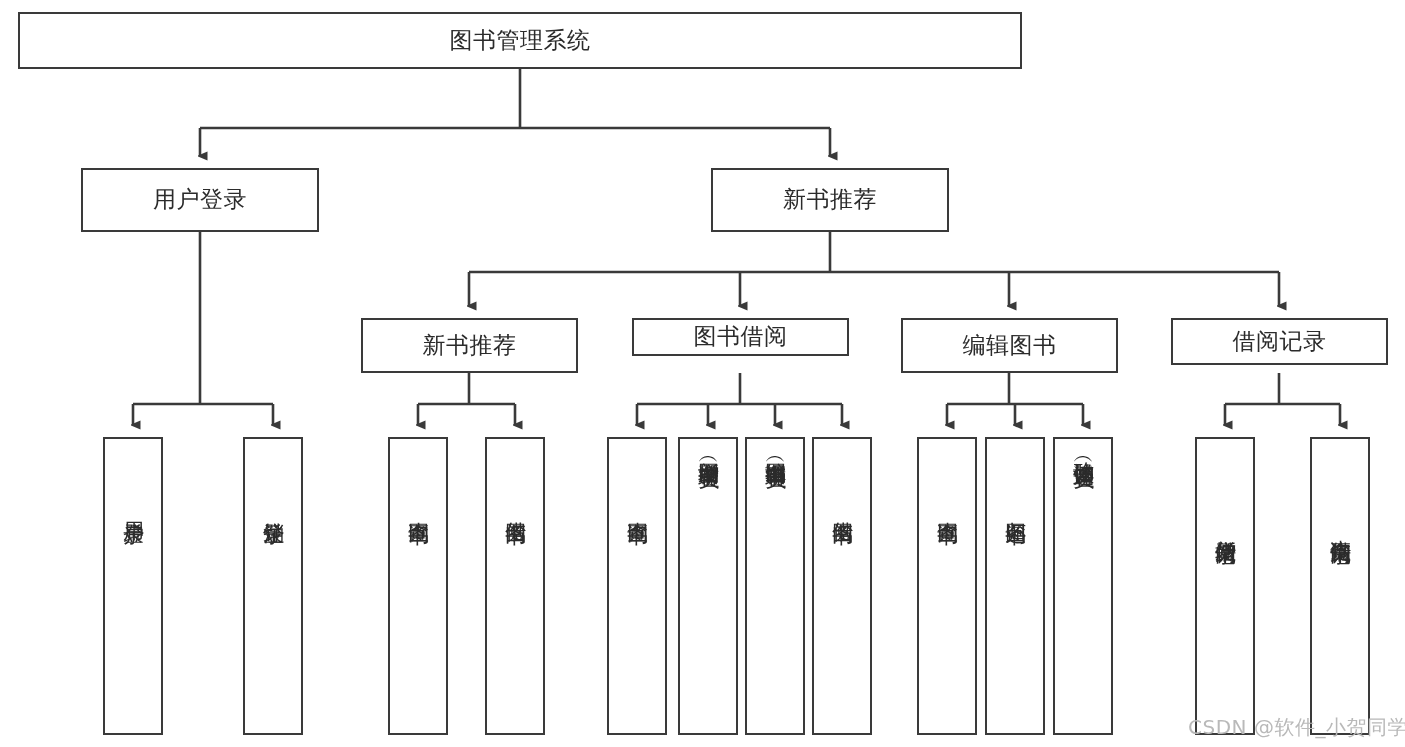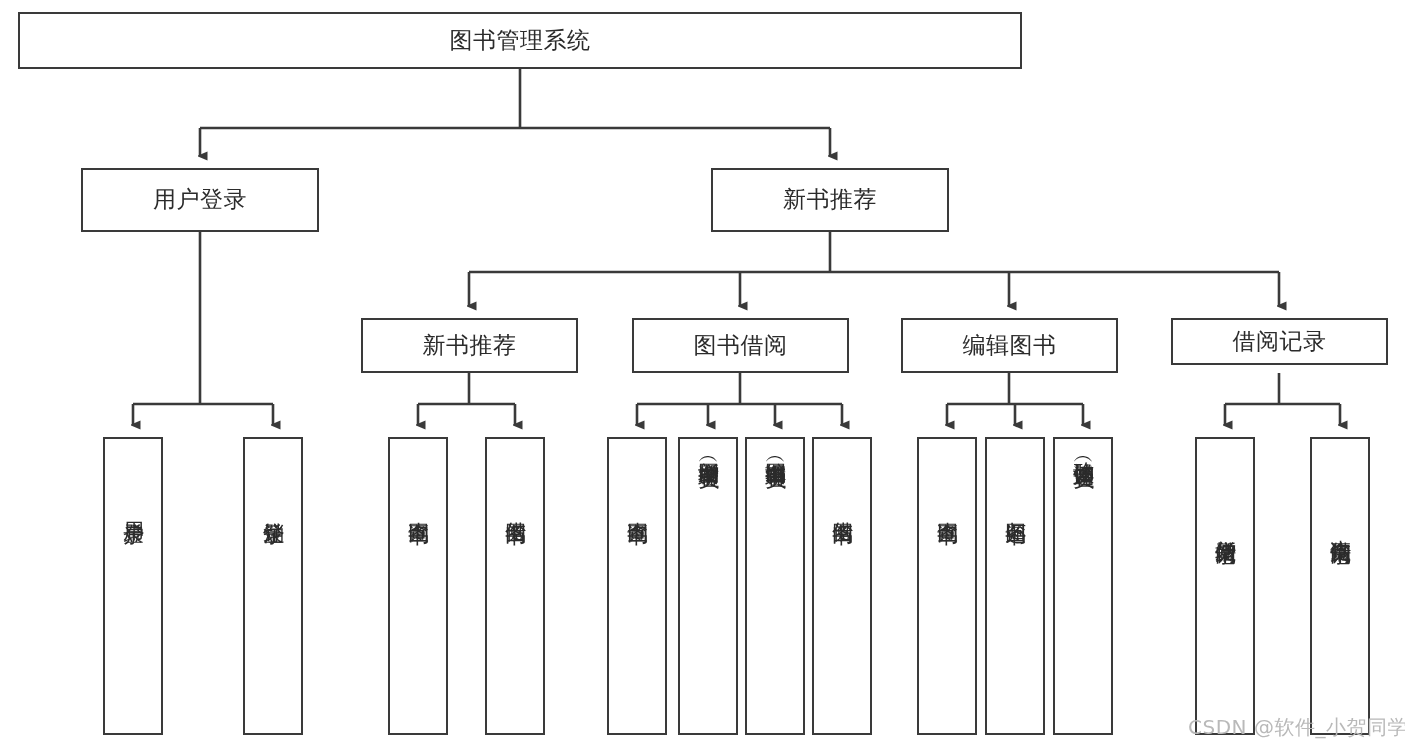--- a/index.html
+++ b/index.html
@@ -135,21 +135,21 @@
   <div class="node h" style="left:81px; top:168px; width:238px; height:64px;">
     <span class="label">用户登录</span>
   </div>
   <div class="node h" style="left:711px; top:168px; width:238px; height:64px;">
     <span class="label">新书推荐</span>
   </div>
 
   <div class="node h" style="left:361px; top:318px; width:217px; height:55px;">
     <span class="label">新书推荐</span>
   </div>
-  <div class="node h" style="left:632px; top:318px; width:217px; height:55px;">
+  <div class="node h" style="left:632px; top:318px; width:217px; height:38px;">
     <span class="label">图书借阅</span>
   </div>
   <div class="node h" style="left:901px; top:318px; width:217px; height:55px;">
     <span class="label">编辑图书</span>
   </div>
   <div class="node h" style="left:1171px; top:318px; width:217px; height:47px;">
     <span class="label">借阅记录</span>
   </div>
 
   <div class="node v mid" style="left:103px; top:437px; width:60px; height:298px;">

